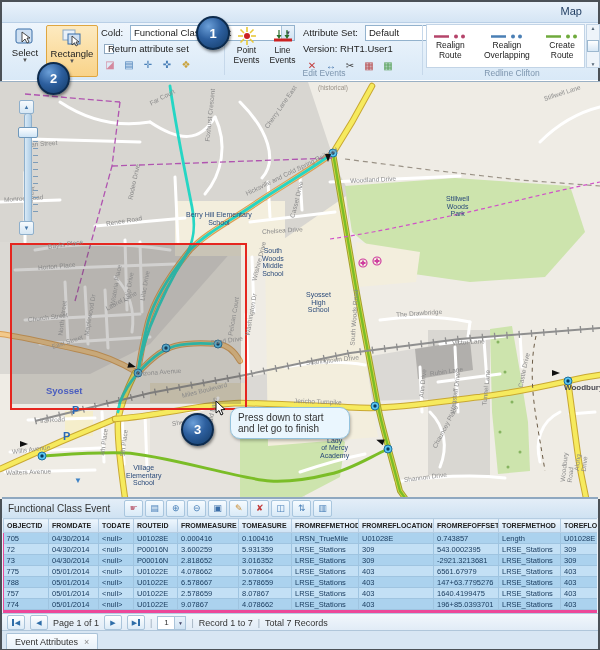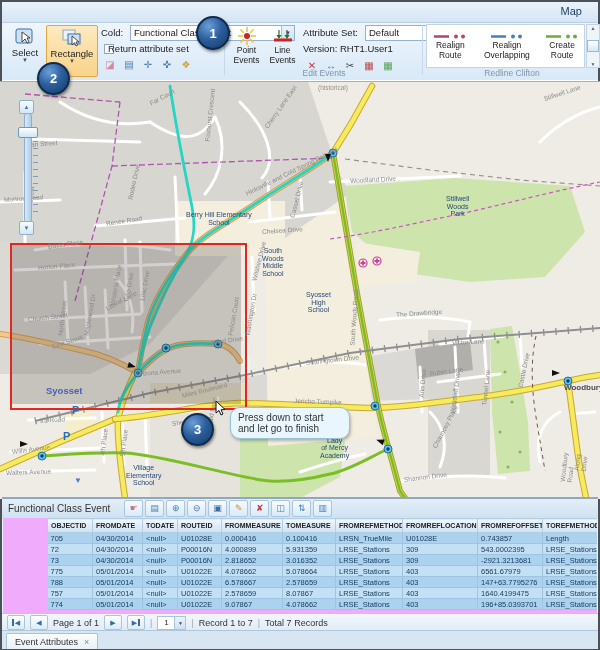--- a/index.html
+++ b/index.html
@@ -63,21 +63,21 @@
   #zhandle{position:absolute;left:18px;top:127px;width:18px;height:9px;background:linear-gradient(#fdfeff,#cfe4f5);
         border:1px solid #6f98bb;border-radius:2px;}
   #zticks{position:absolute;left:33px;top:141px;width:5px;height:75px;
         background:repeating-linear-gradient(#7d9cb8 0 1px,transparent 1px 7px);}
   
   #tablepanel{position:absolute;top:497px;left:2px;right:2px;height:116px;background:#eaf2fa;border-top:2px solid #8fa8c0;overflow:hidden;}
   #ttitle{height:19px;display:flex;align-items:center;font-size:10px;color:#333;padding-left:6px;gap:4px;
           background:linear-gradient(#e4eef8,#cfe2f2);}
   #ttitle .tbtn{width:17px;height:15px;border:1px solid #a9c6de;border-radius:2px;margin-left:2px;
           background:linear-gradient(#f6fbff,#d9eaf7);font-size:9px;line-height:15px;text-align:center;}
-  #gridwrap{position:absolute;top:19px;left:1px;right:1px;bottom:0;overflow:hidden;background:#f0abfc;padding-left:44px;}
+  #gridwrap{position:absolute;top:19px;left:1px;right:1px;bottom:0;overflow:hidden;background:#ec4899;}
   table{border-collapse:collapse;table-layout:fixed;width:592px;}
   th{background:linear-gradient(#eef6fd,#cfe3f4);border:1px solid #b5cde2;font-size:7px;height:13px;
      text-align:left;padding:0 3px;color:#222;white-space:nowrap;overflow:hidden;font-weight:bold;}
   td{font-size:7.5px;height:10px;padding:0 3px;border-right:1px solid #9fc4e0;border-bottom:1px solid #9fc4e0;
      color:#17395c;white-space:nowrap;overflow:hidden;}
   tr.a{background:#abd2ee;} tr.b{background:#c3e0f5;}
   
   #pager{position:absolute;top:613px;left:2px;right:2px;height:17px;background:linear-gradient(#f2f7fc,#e0ebf6);
          border-top:1px solid #b5cde2;display:flex;align-items:center;font-size:9px;color:#333;gap:5px;padding-left:5px;}
   .pgbtn{width:16px;height:13px;border:1px solid #aac4da;background:linear-gradient(#fff,#dcebf7);border-radius:2px;
@@ -538,21 +538,21 @@
               <td>U01028E</td>
               <td>0.743857</td>
               <td>Length</td>
               <td>U01028E</td>
             </tr>
             <tr class="b">
               <td>72</td>
               <td>04/30/2014</td>
               <td>&lt;null&gt;</td>
               <td>P00016N</td>
-              <td>4.000899</td>
+              <td>3.600259</td>
               <td>5.931359</td>
               <td>LRSE_Stations</td>
               <td>309</td>
               <td>543.0002395</td>
               <td>LRSE_Stations</td>
               <td>309</td>
             </tr>
             <tr class="a">
               <td>73</td>
               <td>04/30/2014</td>

